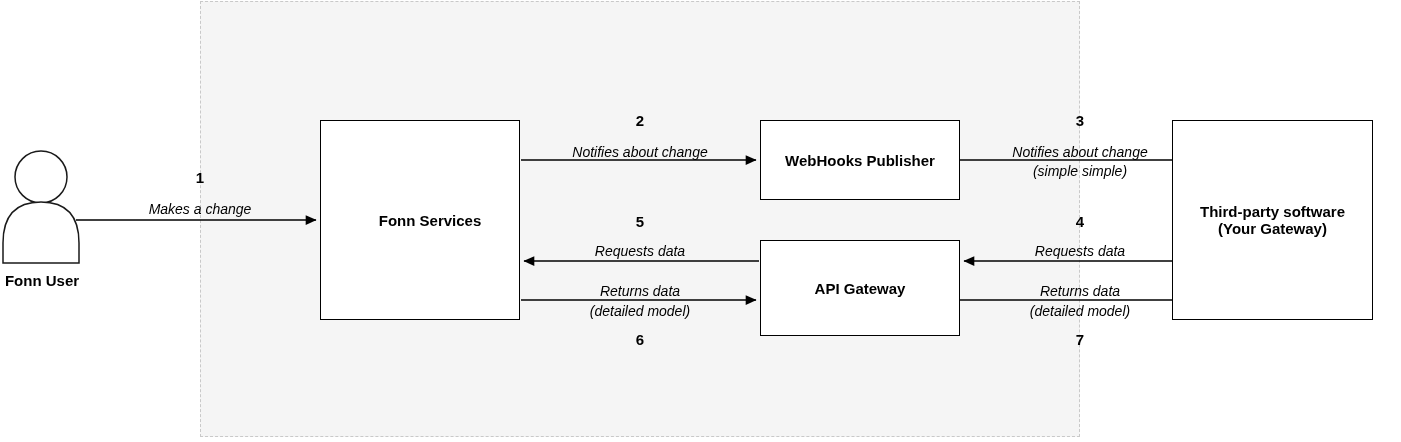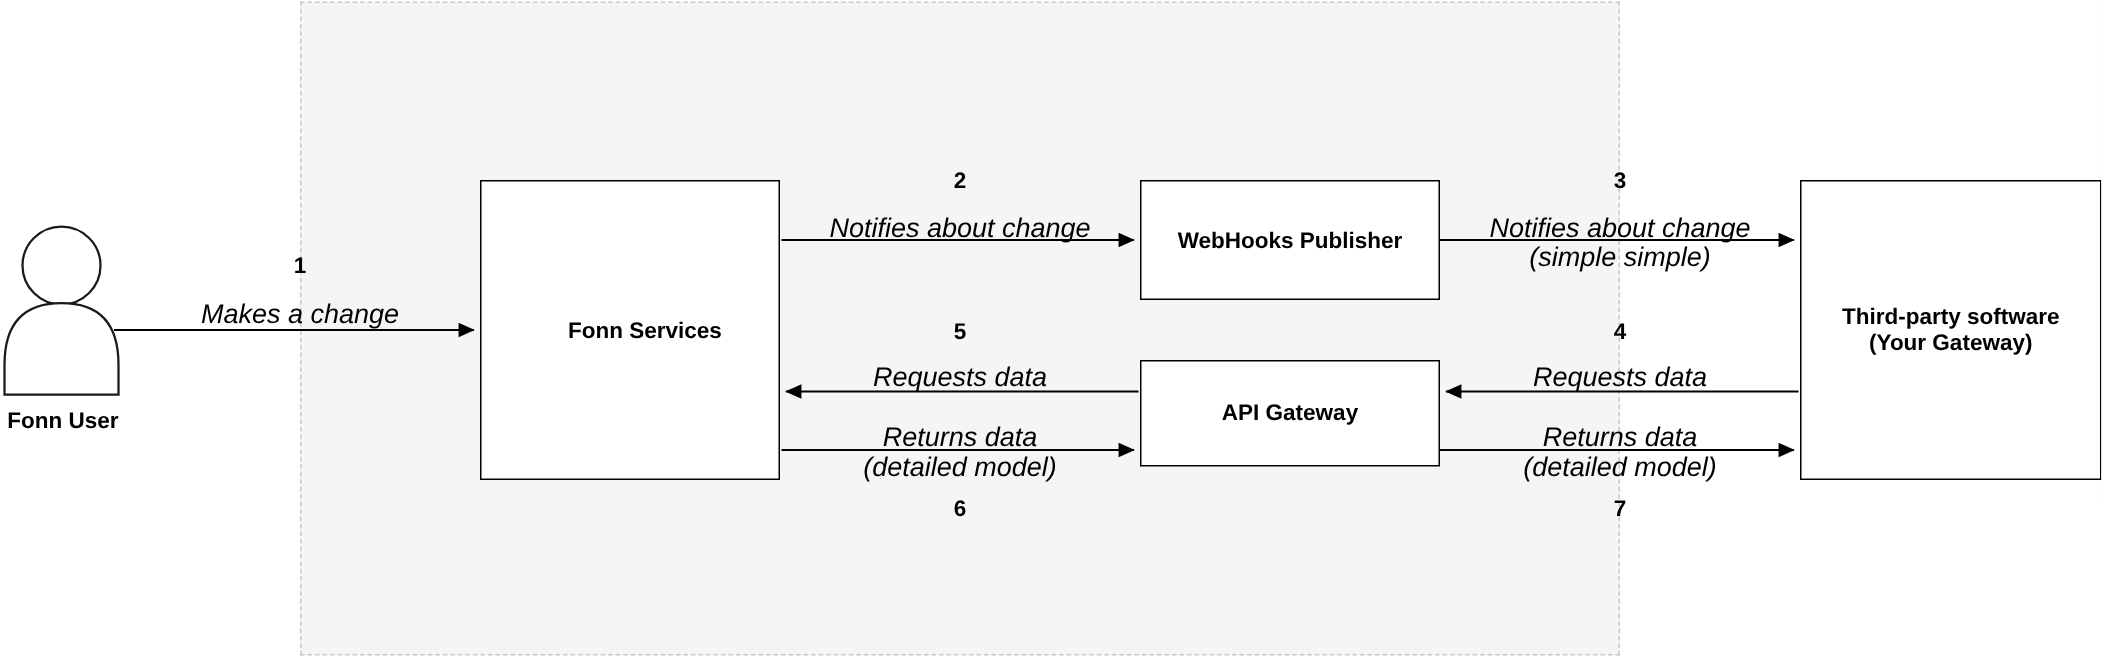--- a/index.html
+++ b/index.html
@@ -34,36 +34,36 @@
     display: flex;
     flex-direction: column;
     align-items: center;
     justify-content: center;
     font-weight: bold;
     font-size: 15px;
     line-height: 17px;
   }
   .node-fonn-services  { left: 320px;  top: 120px; width: 200px; height: 200px; padding-left: 20px; }
   .node-webhooks       { left: 760px;  top: 120px; width: 200px; height: 80px;  }
-  .node-api-gateway    { left: 760px;  top: 240px; width: 200px; height: 71px;  }
-  .node-third-party    { left: 1200px; top: 120px; width: 201px; height: 200px; }
+  .node-api-gateway    { left: 760px;  top: 240px; width: 200px; height: 96px;  }
+  .node-third-party    { left: 1172px; top: 120px; width: 201px; height: 200px; }
   .flow-number {
     position: absolute;
     width: 40px;
     text-align: center;
     font-weight: bold;
     font-size: 15px;
     line-height: 16px;
   }
   .flow-label {
     position: absolute;
     width: 240px;
     text-align: center;
     font-style: italic;
-    font-size: 18px;
+    font-size: 14px;
     line-height: 16px;
   }
   .actor-label {
     position: absolute;
     left: -28px; top: 273px;
     width: 140px;
     text-align: center;
     font-weight: bold;
     font-size: 15px;
     line-height: 16px;

